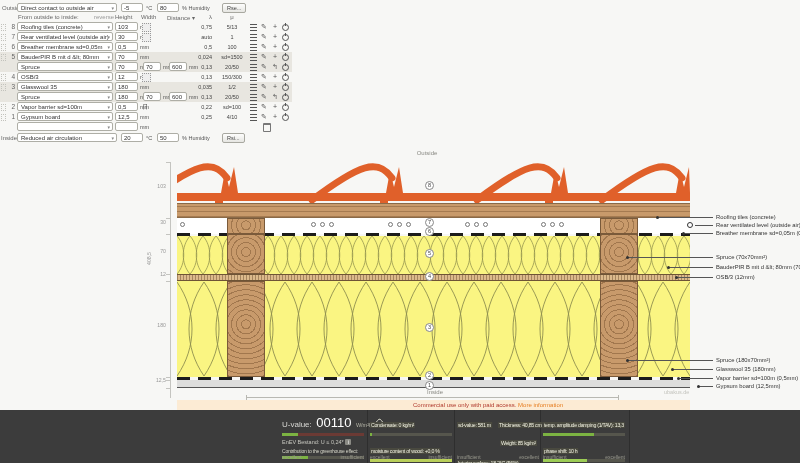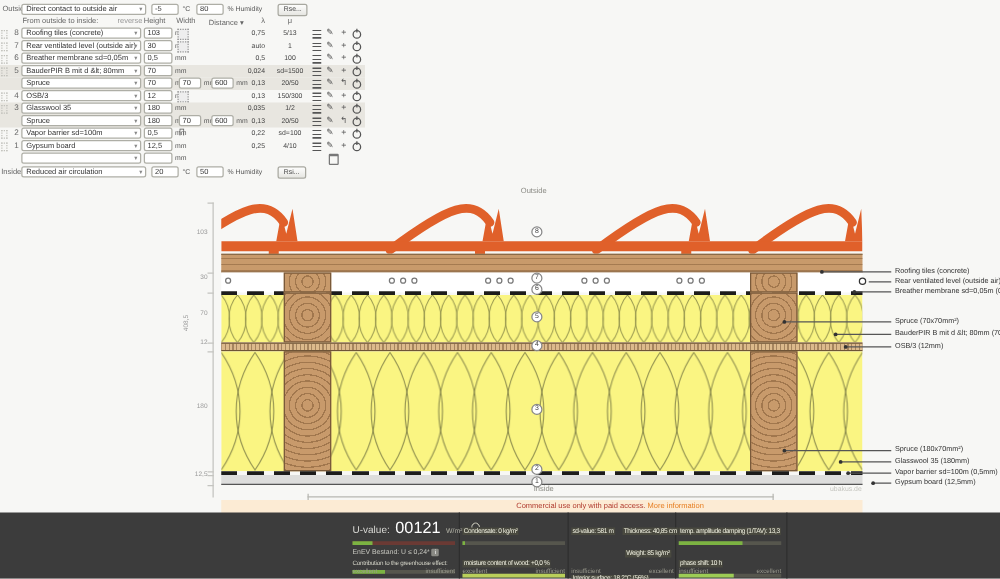--- a/index.html
+++ b/index.html
@@ -442,21 +442,21 @@
 </div>
 
 <div class="bbar">
   <div class="bsep" style="left:367px"></div>
     <div class="bsep" style="left:454px"></div>
   <div class="bsep" style="left:540px"></div>
     <div class="bsep" style="left:629px"></div>
 
   <div class="bcol" style="left:282px">
     <div class="uline"><span class="uword">U-value:</span>
-      <span class="uval">00121</span>
+      <span class="uval">00110</span>
       <span class="uunit">W/m²K</span><span class="ic-wrench"></span></div>
     <div class="mbar" style="background: rgb(107, 58, 52);">
         <i style="width: 20%; background: rgb(124, 179, 66);"></i>
       </div>
     <div class="enev"><span>EnEV Bestand: U ≤ 0,24*</span> <span class="ic-info">i</span></div>
     <div class="ghl">Contribution to the greenhouse effect:</div>
     <div class="mbar">
         <i style="width: 32%; background: rgb(124, 179, 66);"></i>
       </div>
     <div class="scale">

